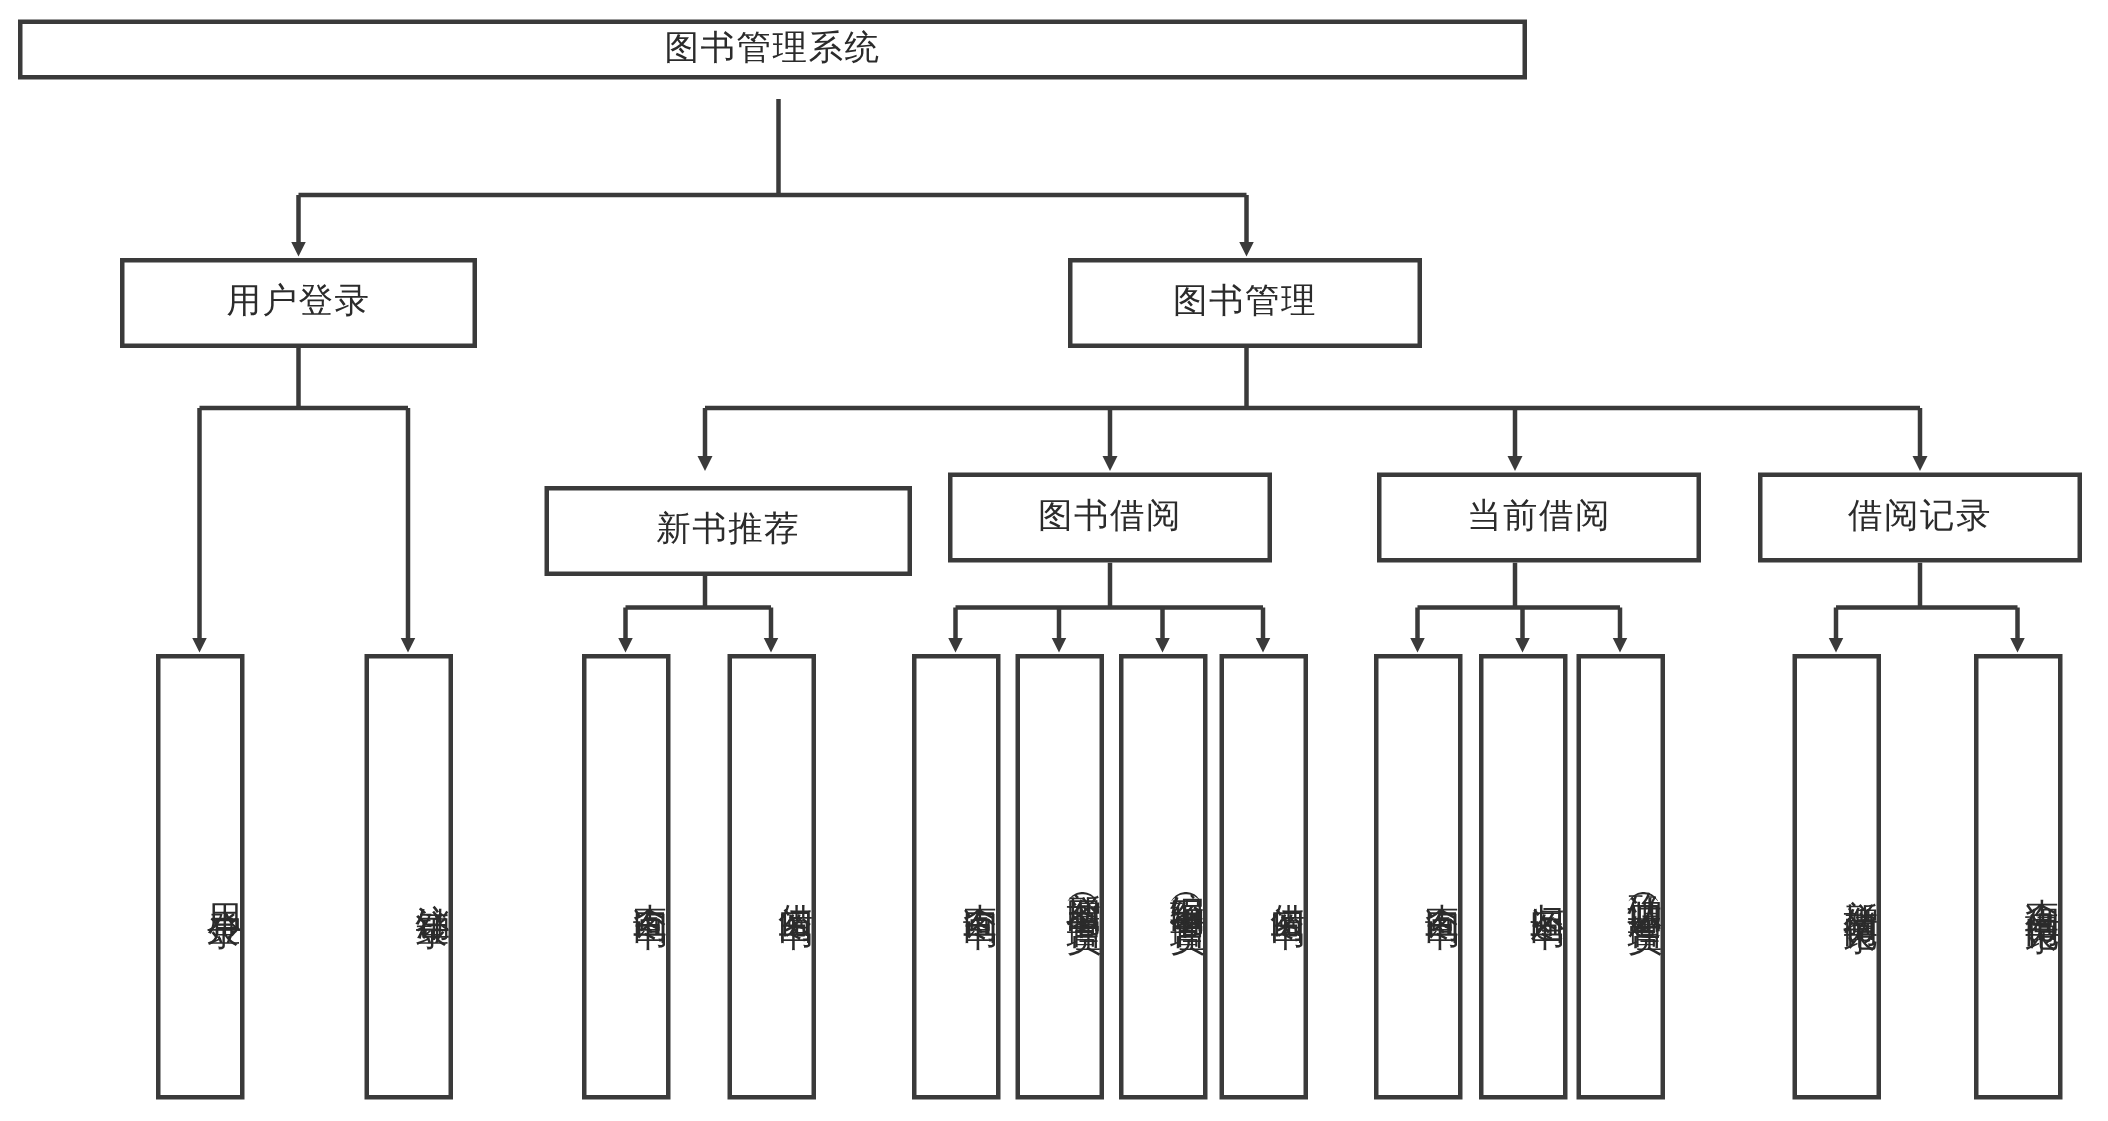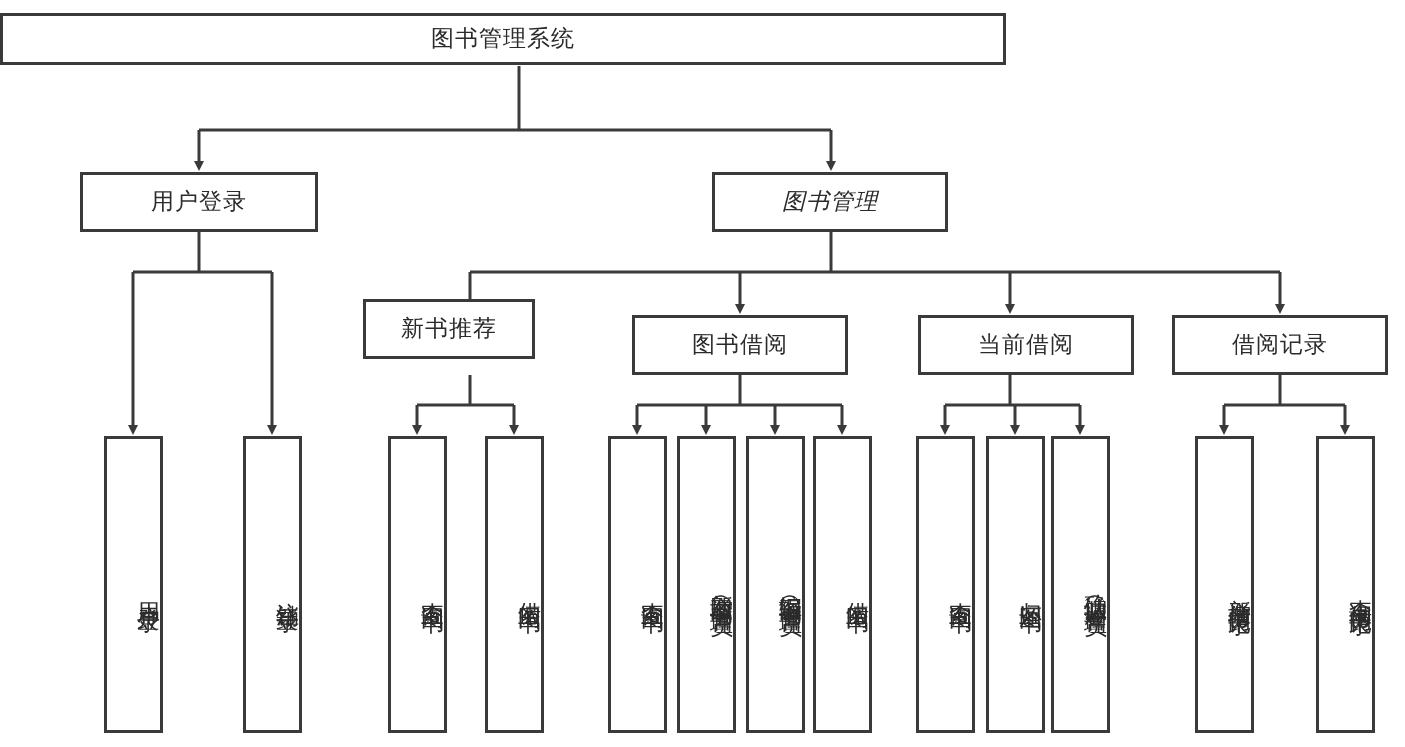--- a/index.html
+++ b/index.html
@@ -107,32 +107,32 @@
       <path d="M1015,405 L1015,426" marker-end="url(#arrow)"></path>
       <path d="M1080,405 L1080,426" marker-end="url(#arrow)"></path>
 
       <path d="M1280,375 L1280,405"></path>
       <path d="M1224,405 L1345,405"></path>
       <path d="M1224,405 L1224,426" marker-end="url(#arrow)"></path>
       <path d="M1345,405 L1345,426" marker-end="url(#arrow)"></path>
     </g>
   </svg>
 
-  <div class="node h" style="left:0;top:13px;width:1006px;height:52px;">
+  <div class="node h" style="left:12px;top:13px;width:1006px;height:40px;">
     <span class="lbl">图书管理系统</span>
   </div>
 
   <div class="node h" style="left:80px;top:172px;width:238px;height:60px;">
     <span class="lbl">用户登录</span>
   </div>
-  <div class="node h" style="left:712px;top:172px;width:236px;height:60px;font-style:italic;">
+  <div class="node h" style="left:712px;top:172px;width:236px;height:60px;">
     <span class="lbl">图书管理</span>
   </div>
 
-  <div class="node h" style="left:363px;top:299px;width:172px;height:60px;">
+  <div class="node h" style="left:363px;top:324px;width:245px;height:60px;">
     <span class="lbl">新书推荐</span>
   </div>
   <div class="node h" style="left:632px;top:315px;width:216px;height:60px;">
     <span class="lbl">图书借阅</span>
   </div>
   <div class="node h" style="left:902px;top:315px;width:216px;height:60px;margin-left:16px;">
     <span class="lbl">当前借阅</span>
   </div>
   <div class="node h" style="left:1172px;top:315px;width:216px;height:60px;">
     <span class="lbl">借阅记录</span>

